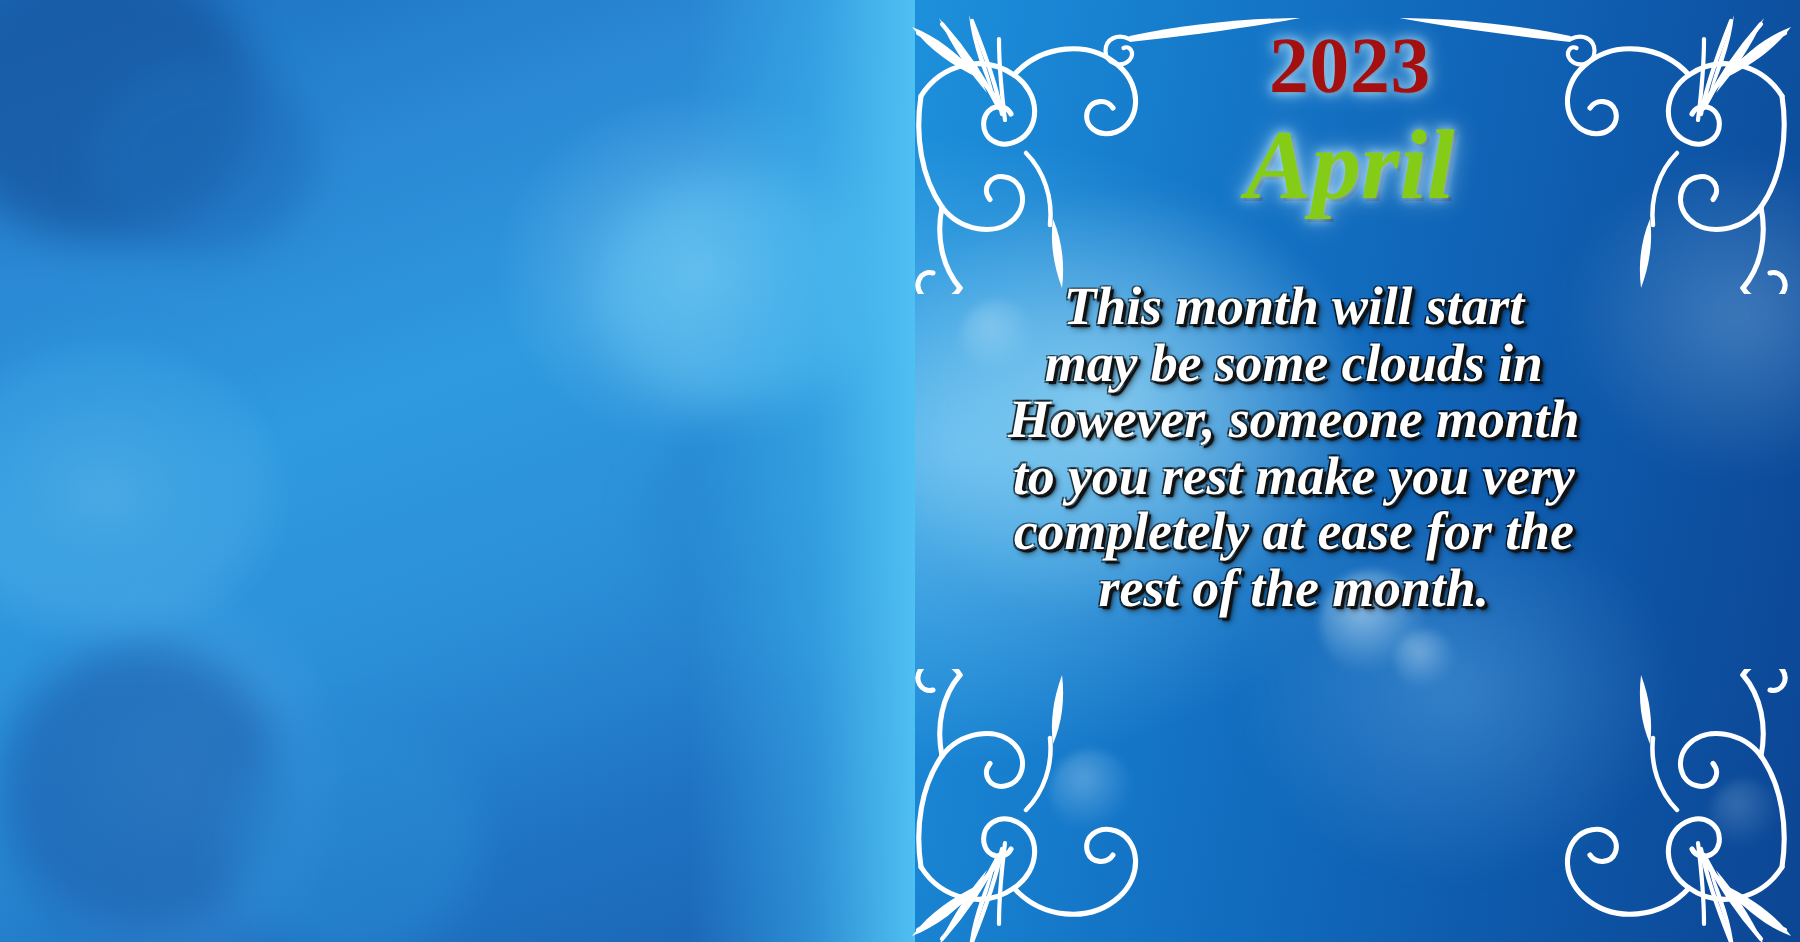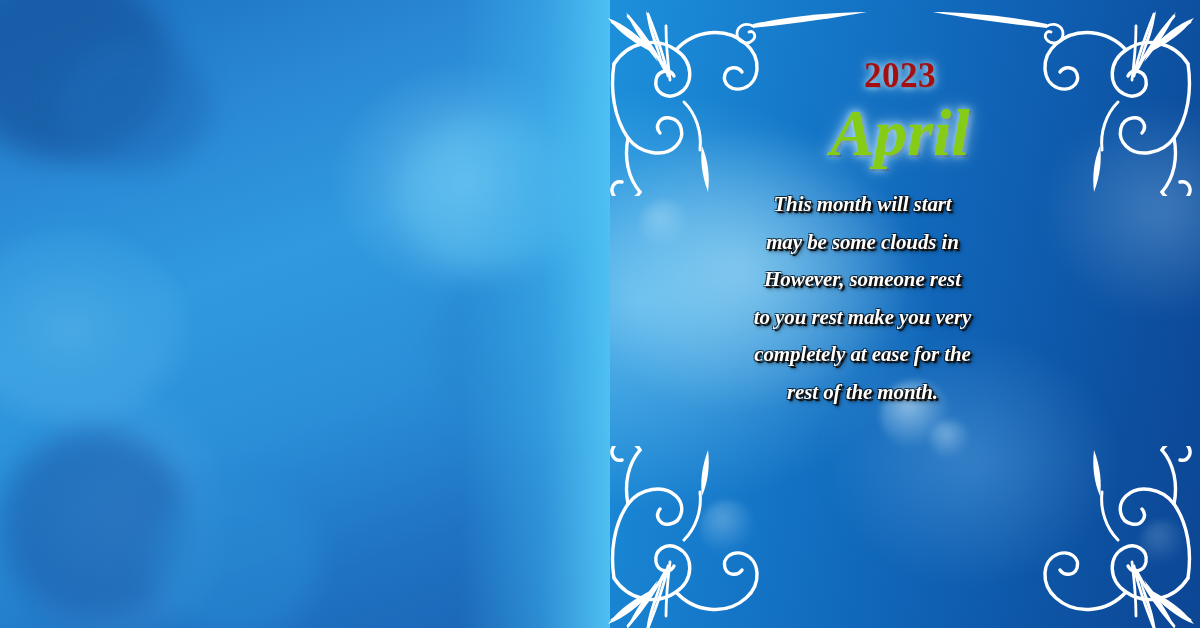--- a/index.html
+++ b/index.html
@@ -74,37 +74,36 @@
   .orn-tr { left:1014px; top:6px;  transform:scaleX(-1); }
   .orn-bl { left:598px;  top:446px; transform:scaleY(-1); }
   .orn-br { left:1014px; top:446px; transform:scale(-1,-1); }
   .orn-top { left:735px; top:8px; }
 
   
   .title-block {
     position:absolute; left:600px; top:18px; width:600px; text-align:center;
   }
   .year {
-    font-size:35px; font-weight:700; color:#a40f10;
+    font-size:53px; font-weight:700; color:#a40f10;
     letter-spacing:.5px; line-height:1;
     text-shadow:0 0 7px rgba(190,235,255,.95), 0 0 14px rgba(190,235,255,.7), 1px 1px 0 rgba(90,0,0,.35);
-    margin-top:40px;
   }
   .month {
     margin-top:7px;
     font-size:66px; font-weight:700; font-style:italic; color:#84cc16;
     line-height:1;
     text-shadow:0 0 8px rgba(200,240,255,.95), 0 0 18px rgba(200,240,255,.65), 2px 2px 0 rgba(80,0,0,.30);
   }
 
   
   .body-text {
     position:absolute; left:660px; top:186px; width:405px;
     text-align:center; color:#ffffff;
-    font-size:21px; font-weight:700; font-style:italic;
+    font-size:36px; font-weight:700; font-style:italic;
     line-height:37.5px; letter-spacing:-.1px;
     text-shadow:
        2px 2px 0 #121212,
        2px 2px 2px rgba(0,0,0,.85),
        3px 3px 4px rgba(0,0,0,.45),
       -1px -1px 0 rgba(0,0,0,.55),
        1px -1px 0 rgba(0,0,0,.55),
       -1px  1px 0 rgba(0,0,0,.55);
   }
   .body-text .ln { display:block; white-space:nowrap; }
@@ -668,19 +667,19 @@
   </div>
 
   <div class="title-block">
     <div class="year">2023</div>
     <div class="month">April</div>
   </div>
 
   <div class="body-text">
     <span class="ln">This month will start</span>
     <span class="ln">may be some clouds in</span>
-    <span class="ln">However, someone rest</span>
+    <span class="ln">However, someone month</span>
     <span class="ln">to you rest make you very</span>
     <span class="ln">completely at ease for the</span>
     <span class="ln">rest of the month.</span>
   </div>
 
 </div>
 
 </body></html>

